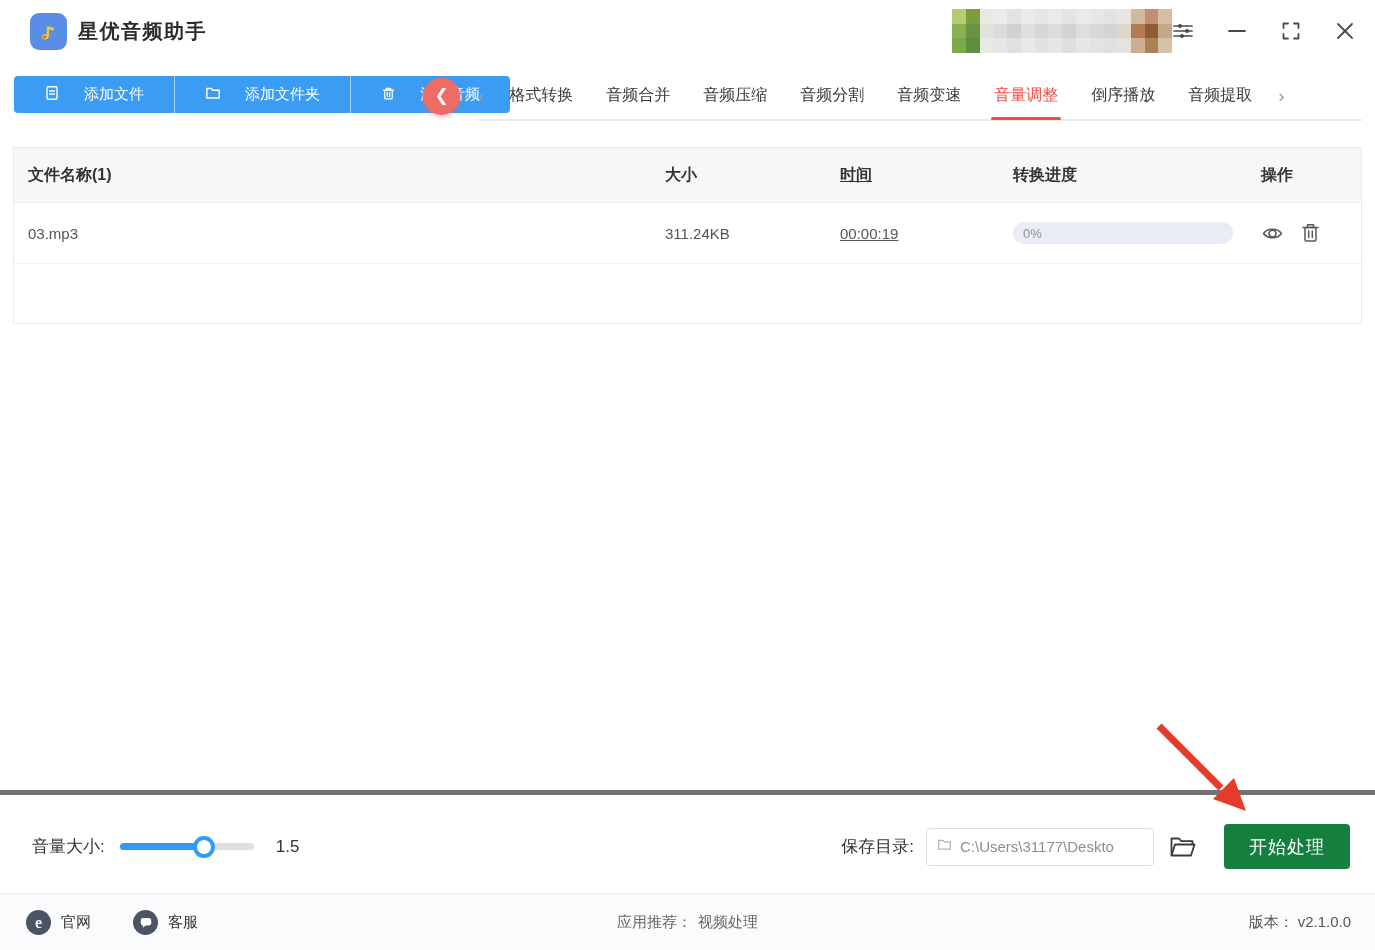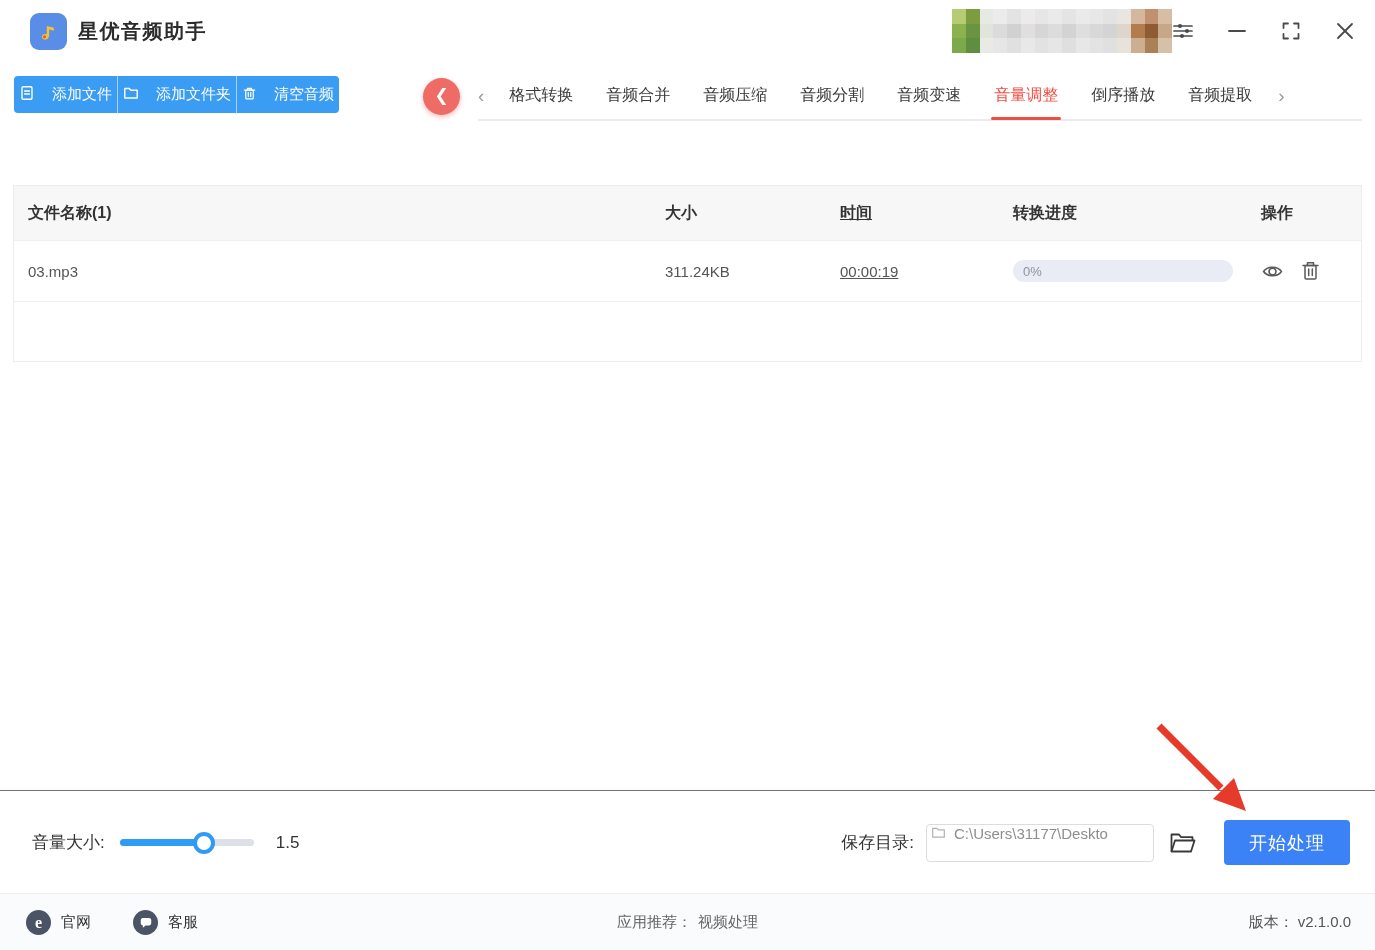--- a/index.html
+++ b/index.html
@@ -9,59 +9,59 @@
   .titlebar{position:absolute;top:0;left:0;right:0;height:62px;display:flex;align-items:center;margin-left:16px;}
   .applogo{width:37px;height:37px;border-radius:9px;background:#5a8de6;display:flex;align-items:center;justify-content:center;margin:0 11px 0 14px;flex:0 0 auto;}
   .app-title{font-size:20px;font-weight:bold;color:#2b2b2b;letter-spacing:1.5px;}
   .user-blur{position:absolute;left:936px;top:9px;width:220px;height:44px;display:grid;grid-template-columns:repeat(16,1fr);grid-template-rows:repeat(3,1fr);}
   .user-blur div{width:100%;height:100%;}
   .winctrls{position:absolute;right:18px;top:0;height:62px;display:flex;align-items:center;gap:30px;}
   .wbtn{width:24px;height:24px;display:flex;align-items:center;justify-content:center;cursor:pointer;}
 
   
   .btn-group{position:absolute;left:14px;top:76px;height:37px;display:flex;background:#3b9cf4;border-radius:4px;overflow:hidden;}
-  .tb-btn{display:flex;align-items:center;gap:17px;padding:0 5px;color:#fff;font-size:15px;cursor:pointer;white-space:nowrap;}
+  .tb-btn{display:flex;align-items:center;gap:24px;padding:0 30px;color:#fff;font-size:15px;cursor:pointer;white-space:nowrap;}
   .tb-btn + .tb-btn{border-left:1px solid rgba(255,255,255,.55);}
   .nav-circle{position:absolute;left:423px;top:78px;width:37px;height:37px;border-radius:50%;background:#ee6b66;color:#fff;display:flex;align-items:center;justify-content:center;font-size:17px;cursor:pointer;box-shadow:0 2px 5px rgba(238,107,102,.45);}
   .nav-circle span{margin-top:-2px;}
 
   
   .tabs-wrap{position:absolute;left:478px;top:72px;right:13px;height:47px;border-bottom:2px solid #e9ebee;display:flex;align-items:center;}
   .tab-chevron{color:#9a9a9a;font-size:19px;cursor:pointer;line-height:1;}
   .tabs{display:flex;gap:33px;margin-left:25px;margin-right:26px;}
   .tab{font-size:16px;color:#3a3a3a;cursor:pointer;position:relative;white-space:nowrap;}
   .tab.active{color:#f04e43;}
   .tab.active::after{content:"";position:absolute;left:-3px;right:-3px;bottom:-14px;height:3px;background:#f04e43;border-radius:2px;}
 
   
-  .table{position:absolute;left:13px;right:13px;top:147px;border:1px solid #ececec;background:#3b82f6;margin-top:38px;}
+  .table{position:absolute;left:13px;right:13px;top:147px;border:1px solid #ececec;background:#3b82f6;}
   .t-header{display:flex;height:54px;background:#f7f7f8;align-items:center;font-weight:bold;font-size:16px;color:#333;}
   .t-row{display:flex;height:60px;align-items:center;font-size:15px;color:#555;border-top:1px solid #f0f0f0;background:#fff;}
   .t-empty{height:59px;border-top:1px solid #f0f0f0;background:#fff;}
   .c-name{flex:1;padding-left:14px;}
   .c-size{width:175px;flex:0 0 auto;}
   .c-time{width:173px;flex:0 0 auto;text-decoration:underline;}
   .c-prog{width:238px;flex:0 0 auto;}
   .c-act{width:110px;flex:0 0 auto;display:flex;align-items:center;gap:16px;padding-left:10px;box-sizing:border-box;}
   .pill{width:220px;height:22px;background:#e9ecf4;border-radius:11px;display:flex;align-items:center;padding-left:10px;box-sizing:border-box;font-size:13px;color:#8d93a1;}
   .row-ico{cursor:pointer;display:flex;align-items:center;}
 
   
-  .bottom-bar{position:absolute;left:0;right:0;top:790px;height:103px;border-top:1px solid #737373;display:flex;align-items:center;background:#fff;}
+  .bottom-bar{position:absolute;left:0;right:0;top:790px;height:103px;border-top:5px solid #737373;display:flex;align-items:center;background:#fff;}
   .vol-label{font-size:17px;color:#333;margin-left:32px;}
   .slider{position:relative;width:134px;height:7px;border-radius:4px;background:#dde0e6;margin-left:15px;}
   .slider-fill{position:absolute;left:0;top:0;bottom:0;background:#2f9bf4;border-radius:4px;}
   .slider-knob{position:absolute;top:50%;transform:translate(-50%,-50%);width:14px;height:14px;background:#fff;border:4px solid #2f9bf4;border-radius:50%;cursor:pointer;}
   .vol-value{font-size:17px;color:#333;margin-left:22px;}
   .save-group{margin-left:auto;display:flex;align-items:center;margin-right:25px;}
   .save-label{font-size:17px;color:#333;margin-right:12px;}
-  .path-box{width:228px;height:38px;border:1px solid #dcdcdc;border-radius:4px;display:flex;padding:0 4px;gap:8px;box-sizing:border-box;}
+  .path-box{width:228px;height:38px;border:1px solid #dcdcdc;border-radius:4px;display:flex;align-items:center;padding:0 10px;gap:8px;box-sizing:border-box;}
   .path-text{font-size:15px;color:#8e8e8e;white-space:nowrap;overflow:hidden;}
   .folder-btn{margin-left:14px;cursor:pointer;display:flex;align-items:center;}
-  .start-btn{margin-left:28px;width:126px;height:45px;background:#3b82f6;border:none;border-radius:4px;color:#fff;font-size:18px;display:flex;align-items:center;justify-content:center;cursor:pointer;font-family:inherit;letter-spacing:1px;}
+  .start-btn{margin-left:28px;width:126px;height:45px;background:#15803d;border:none;border-radius:4px;color:#fff;font-size:18px;display:flex;align-items:center;justify-content:center;cursor:pointer;font-family:inherit;letter-spacing:1px;}
 
   
   .footer{position:absolute;left:0;right:0;top:893px;height:57px;background:#fafbfc;border-top:1px solid #ededed;display:flex;align-items:center;font-size:15px;color:#333;}
   .f-left{display:flex;gap:42px;margin-left:26px;}
   .f-item{display:flex;align-items:center;gap:10px;cursor:pointer;}
   .f-ico{width:25px;height:25px;border-radius:50%;background:#4a5465;color:#fff;display:flex;align-items:center;justify-content:center;flex:0 0 auto;}
   .f-ico.e{font-size:16px;font-weight:bold;font-family:"Liberation Serif",serif;}
   .f-center{position:absolute;left:50%;transform:translateX(-50%);color:#666;display:flex;gap:6px;}
   .f-center .link{cursor:pointer;}
   .f-right{position:absolute;right:24px;color:#555;display:flex;gap:4px;}

